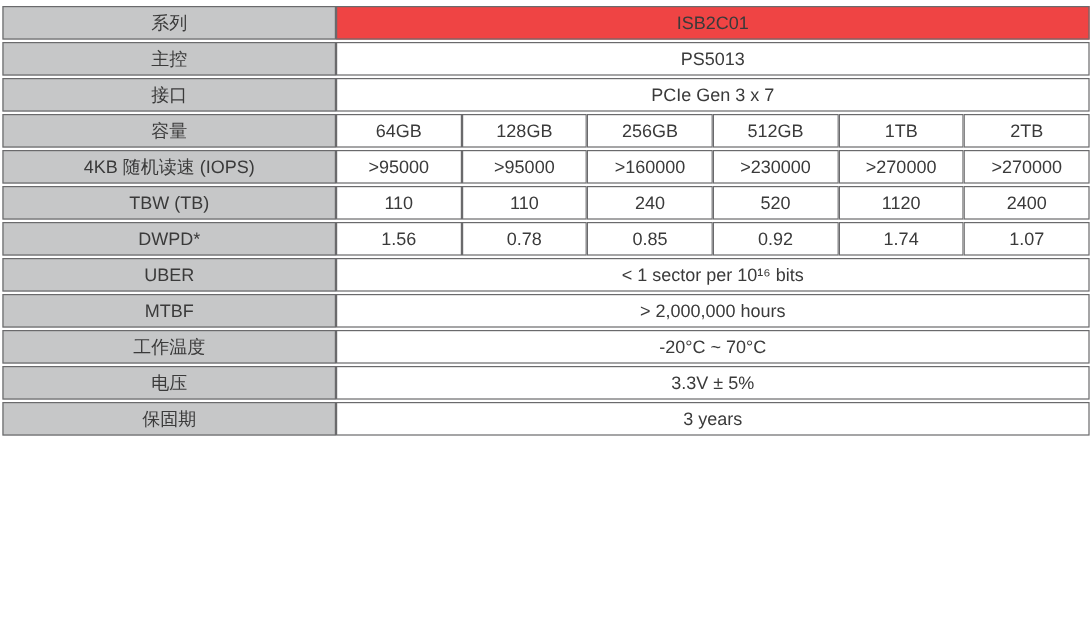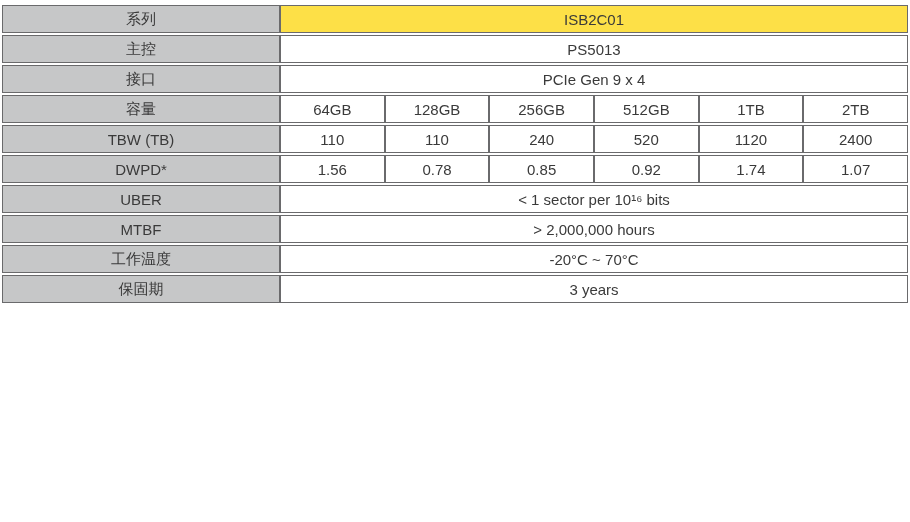--- a/index.html
+++ b/index.html
@@ -30,21 +30,21 @@
     font-size: 15px;
     color: #3a3a3a;
     background: #ffffff;
     overflow: hidden;
     white-space: nowrap;
   }
   table.spec td.lbl {
     background: #c6c7c8;
   }
   table.spec td.shade {
-    background: #fde047;
+    background: #ef4444;
   }
 </style>
 </head>
 <body>
 
 <div class="canvas">
   <table class="spec">
     <colgroup>
       <col style="width:278px">
       <col>
@@ -58,30 +58,39 @@
       <tr>
         <td class="lbl">系列</td>
         <td class="shade" colspan="6">ISB2C01</td>
       </tr>
       <tr>
         <td class="lbl">主控</td>
         <td colspan="6">PS5013</td>
       </tr>
       <tr>
         <td class="lbl">接口</td>
-        <td colspan="6">PCIe Gen 9 x 4</td>
+        <td colspan="6">PCIe Gen 3 x 7</td>
       </tr>
       <tr>
         <td class="lbl">容量</td>
         <td>64GB</td>
         <td>128GB</td>
         <td>256GB</td>
         <td>512GB</td>
         <td>1TB</td>
         <td>2TB</td>
+      </tr>
+      <tr>
+        <td class="lbl">4KB 随机读速 (IOPS)</td>
+        <td>&gt;95000</td>
+        <td>&gt;95000</td>
+        <td>&gt;160000</td>
+        <td>&gt;230000</td>
+        <td>&gt;270000</td>
+        <td>&gt;270000</td>
       </tr>
       <tr>
         <td class="lbl">TBW (TB)</td>
         <td>110</td>
         <td>110</td>
         <td>240</td>
         <td>520</td>
         <td>1120</td>
         <td>2400</td>
       </tr>
@@ -100,18 +109,22 @@
       </tr>
       <tr>
         <td class="lbl">MTBF</td>
         <td colspan="6">&gt; 2,000,000 hours</td>
       </tr>
       <tr>
         <td class="lbl">工作温度</td>
         <td colspan="6">-20°C ~ 70°C</td>
       </tr>
       <tr>
+        <td class="lbl">电压</td>
+        <td colspan="6">3.3V ± 5%</td>
+      </tr>
+      <tr>
         <td class="lbl">保固期</td>
         <td colspan="6">3 years</td>
       </tr>
     </tbody>
   </table>
 </div>
 
 </body></html>

